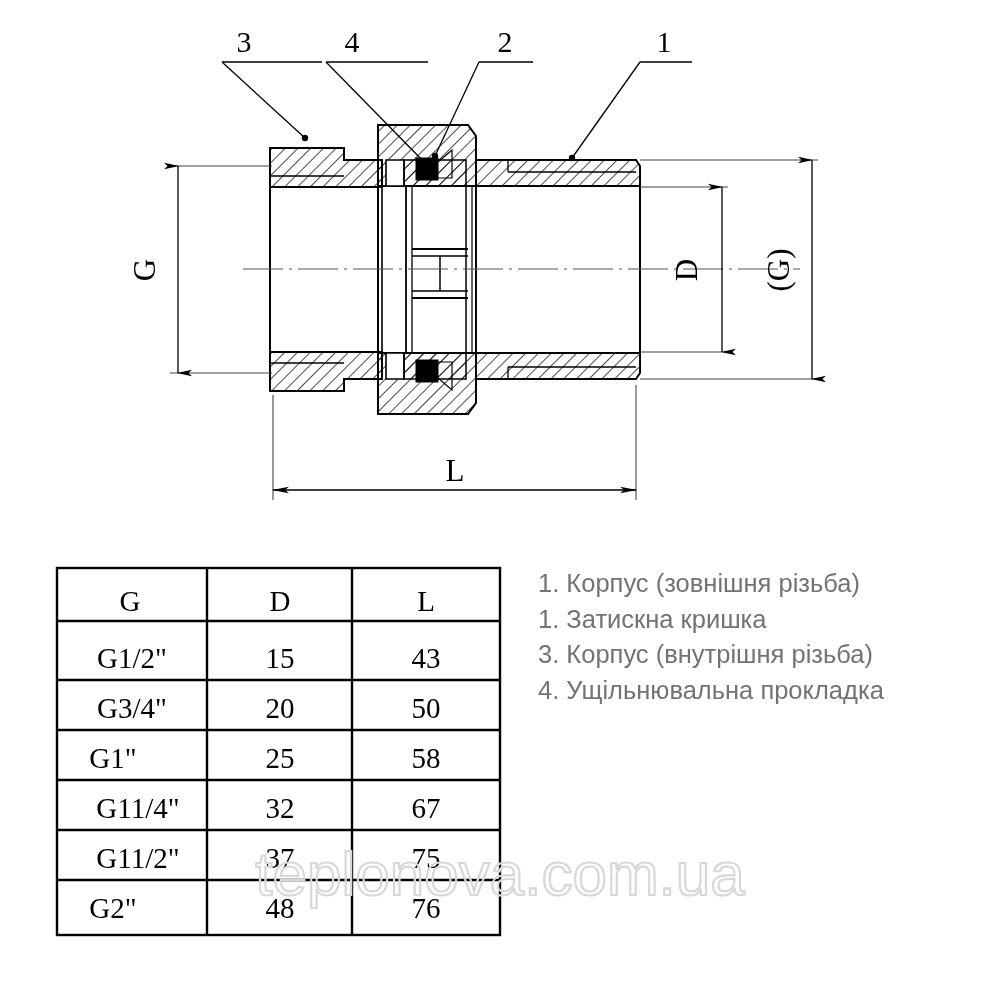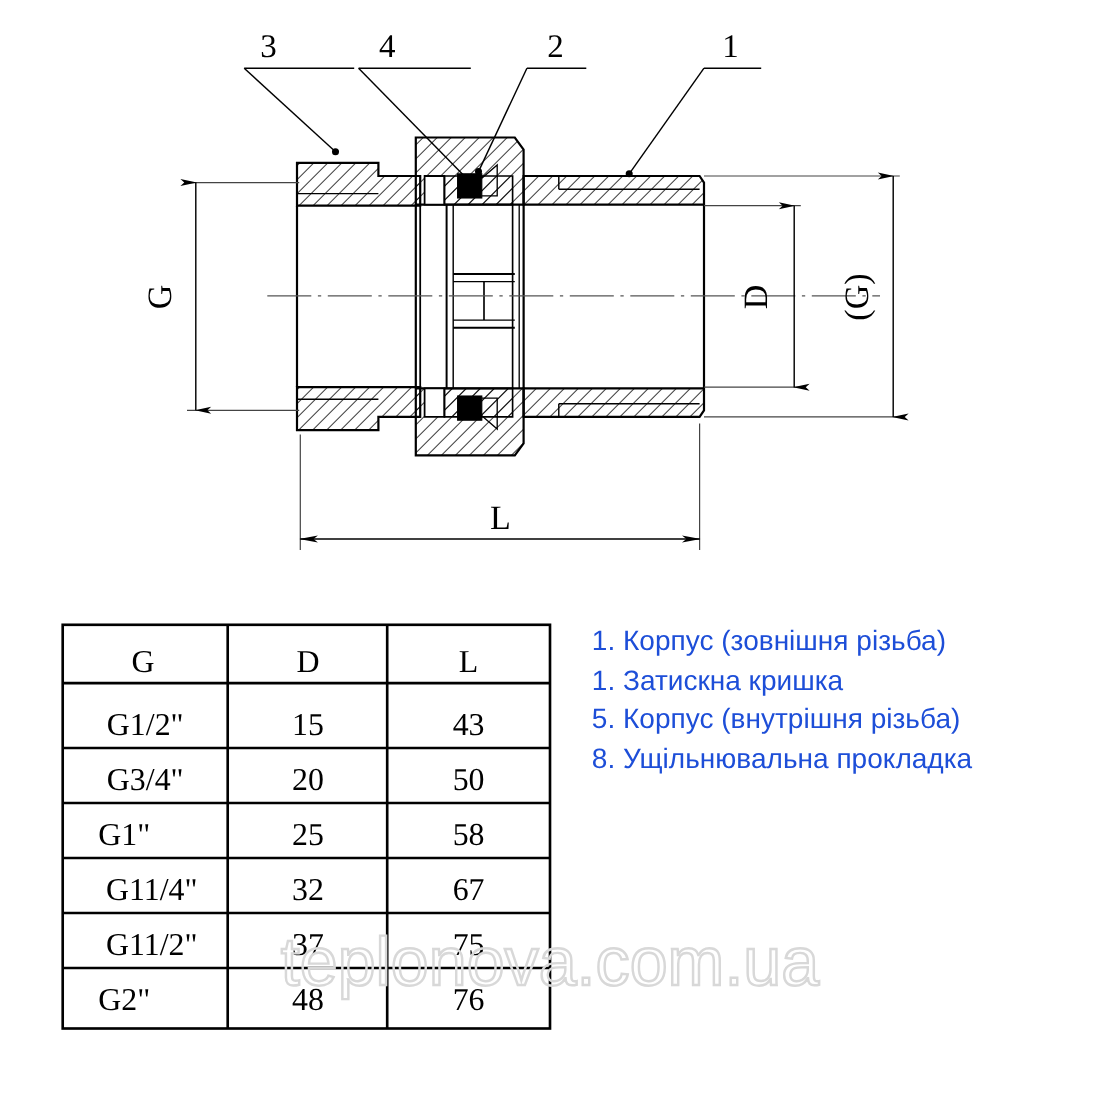--- a/index.html
+++ b/index.html
@@ -28,21 +28,21 @@
     height: 1000px;
   }
   .legend {
     position: absolute;
     left: 538px;
     top: 566px;
     width: 450px;
     font-family: "Liberation Sans", sans-serif;
     font-size: 25.5px;
     line-height: 35.5px;
-    color: #1d4ed8;
+    color: #737373;
     white-space: nowrap;
   }
   .legend div { white-space: nowrap; }
 </style>
 </head>
 <body>
 
 <div id="root">
 
   <svg class="drawing" viewBox="0 0 1000 1000">
@@ -235,17 +235,17 @@
         <text x="426" y="918" text-anchor="middle" font-family="Liberation Serif, serif" font-size="29">76</text>
       </g>
     </g>
 
     <text x="500" y="895" text-anchor="middle" font-family="Liberation Sans, sans-serif" font-size="62" fill="none" stroke="#d8d8d8" stroke-width="2.2">teplonova.com.ua</text>
   </svg>
 
   <div class="legend">
     <div>1. Корпус (зовнішня різьба)</div>
     <div>1. Затискна кришка</div>
-    <div>5. Корпус (внутрішня різьба)</div>
-    <div>8. Ущільнювальна прокладка</div>
+    <div>3. Корпус (внутрішня різьба)</div>
+    <div>4. Ущільнювальна прокладка</div>
   </div>
 
 </div>
 
 </body></html>

